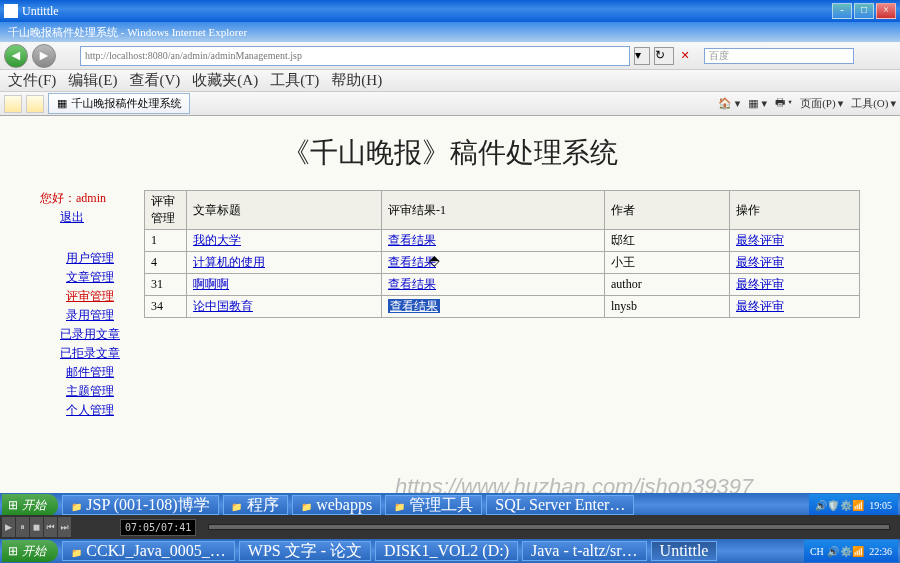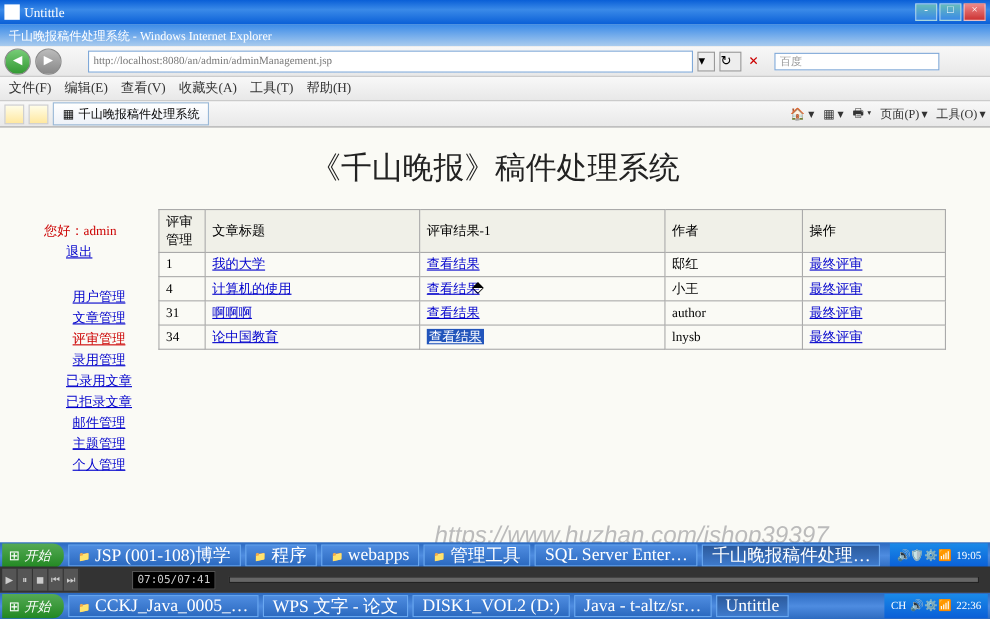--- a/index.html
+++ b/index.html
@@ -8,32 +8,32 @@
 .titlebar-icon { width: 14px; height: 14px; background: #fff; margin-right: 4px; }
 .win-ctrls { margin-left: auto; display: flex; gap: 2px; }
 .win-btn { width: 20px; height: 16px; background: linear-gradient(#6bb, #3a8ae8); border: 1px solid #fff8; font-size: 10px; text-align: center; color: #fff; }
 .win-btn.close { background: linear-gradient(#e88, #c33); }
 .sub-titlebar { background: linear-gradient(#3a8ae8, #aaccee); color: #fff; height: 20px; display: flex; align-items: center; padding: 0 8px; font-size: 11px; }
 .ie-toolbar { background: linear-gradient(#f8f8f8, #e8e8e8); height: 28px; display: flex; align-items: center; padding: 0 4px; border-bottom: 1px solid #ccc; gap: 4px; }
 .ie-nav-btn { width: 24px; height: 24px; border-radius: 50%; background: linear-gradient(#7c7, #393); border: 1px solid #888; font-size: 14px; color: #fff; text-align: center; line-height: 22px; }
 .url-box { flex: 1; max-width: 550px; height: 20px; background: #fff; border: 1px solid #7fa8d8; padding: 0 4px; margin-left: 20px; font-size: 10px; display: flex; align-items: center; color: #777; text-align: right; }
 .url-ctrl { width: 16px; height: 18px; background: #eee; border: 1px solid #999; margin-left: 0; }
 .search-box { width: 150px; height: 16px; background: #fff; border: 1px solid #7fa8d8; color: #999; padding: 0 4px; margin-left: 8px; font-size: 10px; display: flex; align-items: center; }
-.menu-bar { background: linear-gradient(#f8f8f8, #e8e8e8); height: 22px; display: flex; align-items: center; padding: 0 8px; gap: 12px; color: #333; font-size: 12px; border-bottom: 1px solid #ccc; }
+.menu-bar { background: linear-gradient(#f8f8f8, #e8e8e8); height: 22px; display: flex; align-items: center; padding: 0 8px; gap: 12px; color: #333; font-size: 15px; border-bottom: 1px solid #ccc; }
 .fav-bar { background: linear-gradient(#f8f8f8, #e8e8e8); height: 24px; display: flex; align-items: center; padding: 0 4px; border-bottom: 1px solid #aaa; justify-content: space-between; }
 .fav-left { display: flex; align-items: center; gap: 4px; }
 .fav-star { width: 18px; height: 18px; border: 1px solid #ccc; background: linear-gradient(#fffde8, #ffe8a0); }
 .tab { border: 1px solid #99b8d8; background: linear-gradient(#fff, #eef2f8); padding: 2px 8px; font-size: 11px; display: flex; align-items: center; gap: 4px; }
 .fav-right { display: flex; align-items: center; gap: 8px; color: #333; font-size: 11px; }
 .fav-right span { display: flex; align-items: center; gap: 2px; }
 .content-area { height: 410px; background: #fafaf5; }
 .page-title { text-align: center; font-size: 28px; padding: 18px 0; font-family: "SimSun"; color: #222; }
 .page-body { display: flex; padding: 0 40px; }
 .sidebar { width: 100px; font-size: 12px; }
-.sidebar .greet { color: #c00; margin-top: 12px; }
+.sidebar .greet { color: #c00; }
 .sidebar a { color: #00c; display: block; text-align: center; margin: 2px 0; cursor: pointer; text-decoration: underline; }
 .main-table { flex: 1; margin-left: 4px; }
 table { width: 100%; border-collapse: collapse; font-size: 12px; }
 th, td { border: 1px solid #aaa; padding: 2px 6px; text-align: left; height: 18px; }
 th { background: #f0f0e8; font-weight: normal; }
 td a { color: #00c; text-decoration: underline; cursor: pointer; }
 .link-sel { background: #2255bb; color: #fff; padding: 0 2px; }
 .watermark { position: absolute; top: 448px; left: 395px; color: #bbb; font-size: 22px; font-style: italic; font-family: Arial; pointer-events: none; margin-top: 26px; }
 .task-row { position: absolute; width: 100%; height: 24px; display: flex; align-items: center; padding: 0 2px; gap: 4px; }
 .tb1 { bottom: 46px; background: linear-gradient(#2c6ac0, #4e8ce0 50%, #2c6ac0); }
@@ -191,23 +191,20 @@
       <span class="folder-ico"></span>
       <span>webapps</span>
     </div>
   <div class="task-btn">
       <span class="folder-ico"></span>
       <span>管理工具</span>
     </div>
   <div class="task-btn">
       <span>SQL Server Enter…</span>
     </div>
-  <div class="task-btn act">
-      <span>千山晚报稿件处理…</span>
-    </div>
   <div class="tray">🔊🛡️⚙️📶 <span>19:05</span></div>
 </div>
 
 <div class="task-row tb2">
   <div class="media-ctrl">
       <span>▶</span>
       <span>⏸</span>
       <span>◼</span>
       <span>⏮</span>
       <span>⏭</span>

